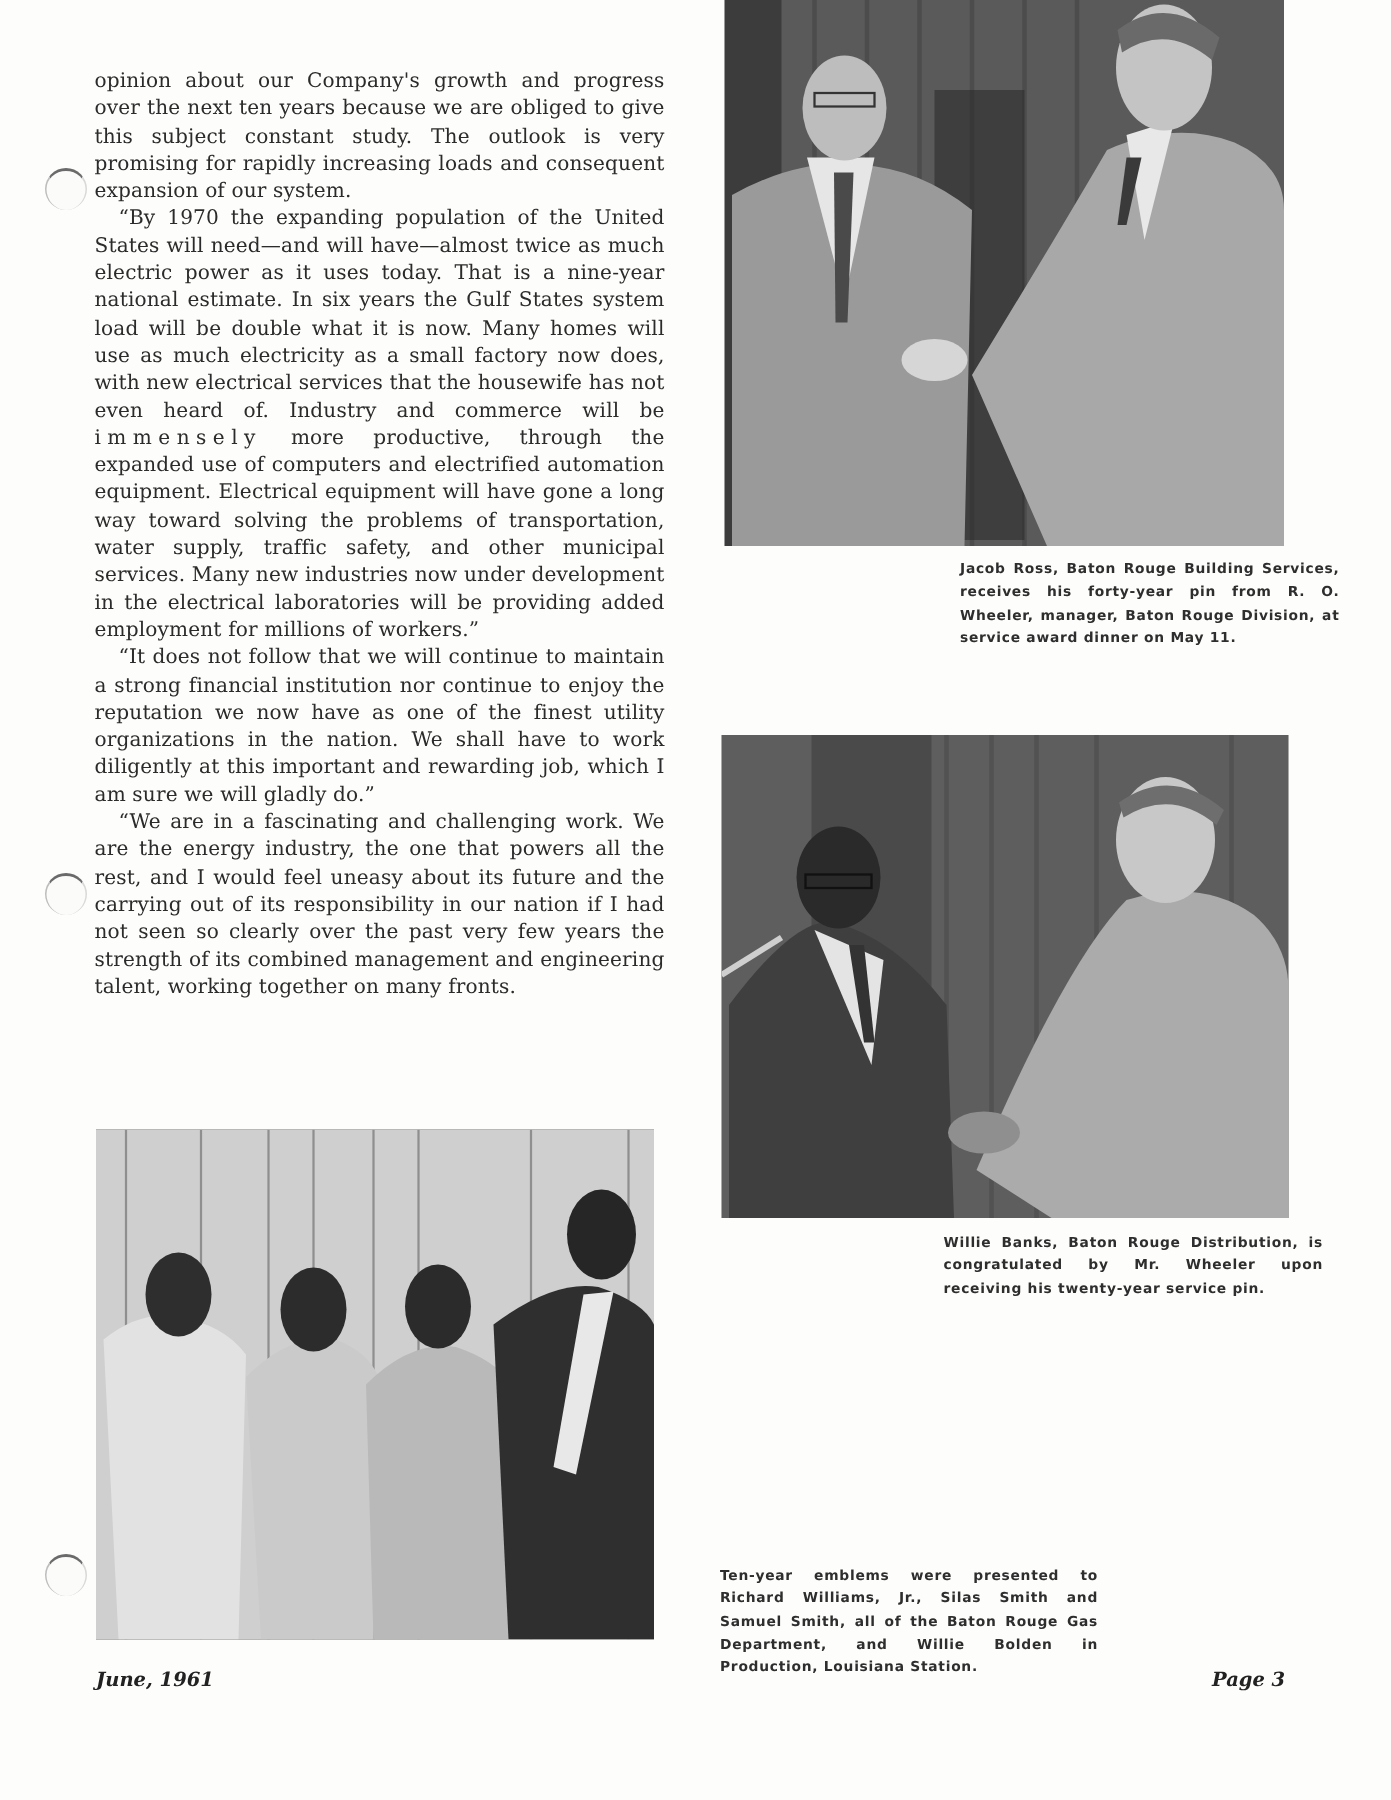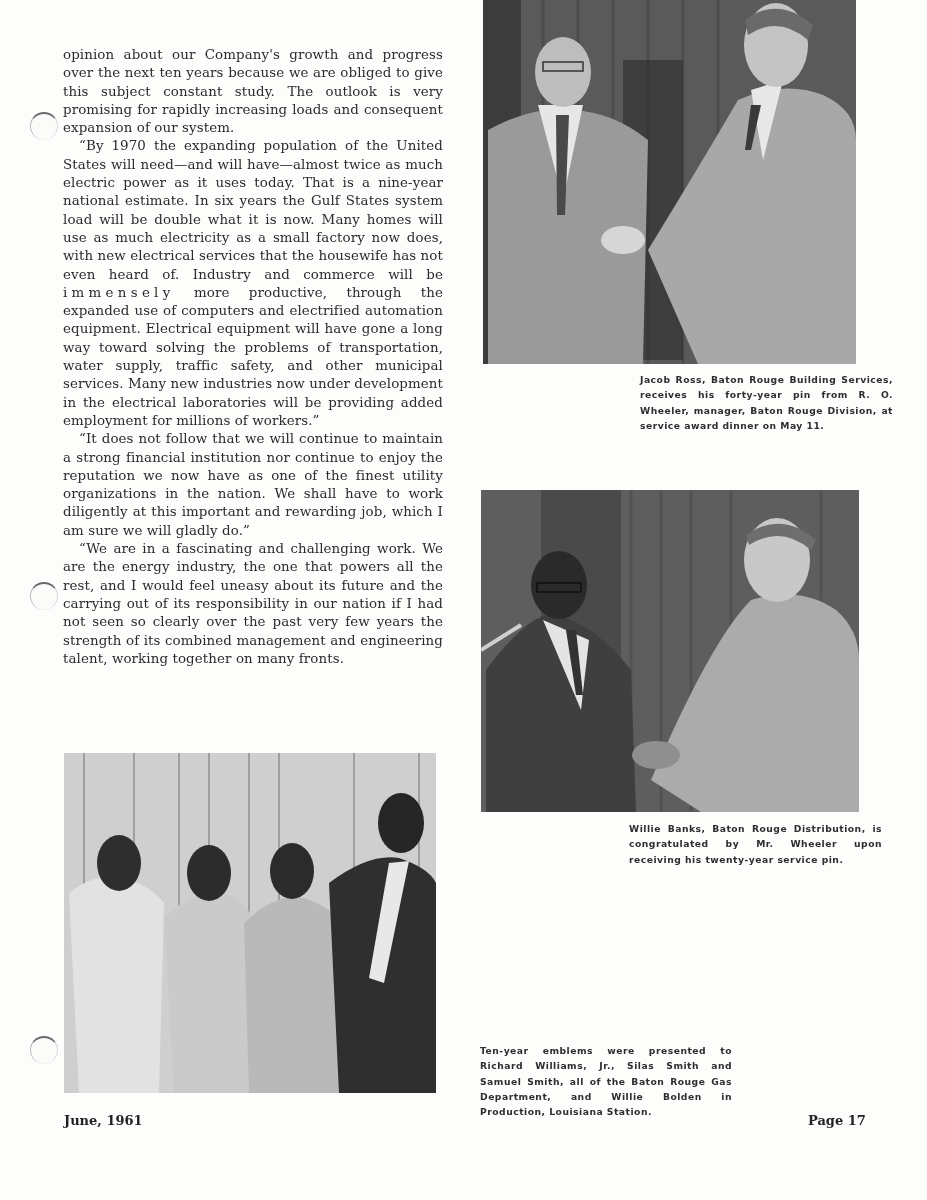--- a/index.html
+++ b/index.html
@@ -37,21 +37,21 @@
     }
     .caption {
       position: absolute;
       font-family: "DejaVu Sans", "Liberation Sans", sans-serif;
       font-weight: bold; font-size: 9.2px; line-height: 15.3px;
       text-align: justify; color: #2e2e2e; letter-spacing: 0.5px;
     }
     .footer {
       position: absolute; top: 1113px;
       font-family: "DejaVu Serif", "Liberation Serif", serif;
-      font-weight: bold; font-size: 13px; color: #222;
+      font-style: italic; font-weight: bold; font-size: 13px; color: #222;
     }
     svg { display: block; }
   </style>
 </head>
 <body>
 
 <div class="hole" style="top:112px;"></div>
 <div class="hole" style="top:582px;"></div>
 <div class="hole" style="top:1036px;"></div>
 
@@ -145,13 +145,13 @@
     <ellipse cx="228" cy="118" rx="22" ry="28" fill="#2b2b2b"></ellipse>
 
     <path d="M265 130 Q305 100 335 105 Q365 115 372 130 L372 340 L275 340 Z" fill="#2f2f2f"></path>
     <path d="M325 110 L345 108 L320 230 L305 225 Z" fill="#e8e8e8"></path>
     <ellipse cx="337" cy="70" rx="23" ry="30" fill="#262626"></ellipse>
   </svg>
 </div>
 <div class="caption" style="left:480px; top:999px; width:252px;margin-top:44px;">Ten-year emblems were presented to Richard Williams, Jr., Silas Smith and Samuel Smith, all of the Baton Rouge Gas Department, and Willie Bolden in Production, Louisiana Station.</div>
 
 <div class="footer" style="left:64px;">June, 1961</div>
-<div class="footer" style="left:808px;">Page 17</div>
+<div class="footer" style="left:808px;">Page 3</div>
 
 </body></html>

